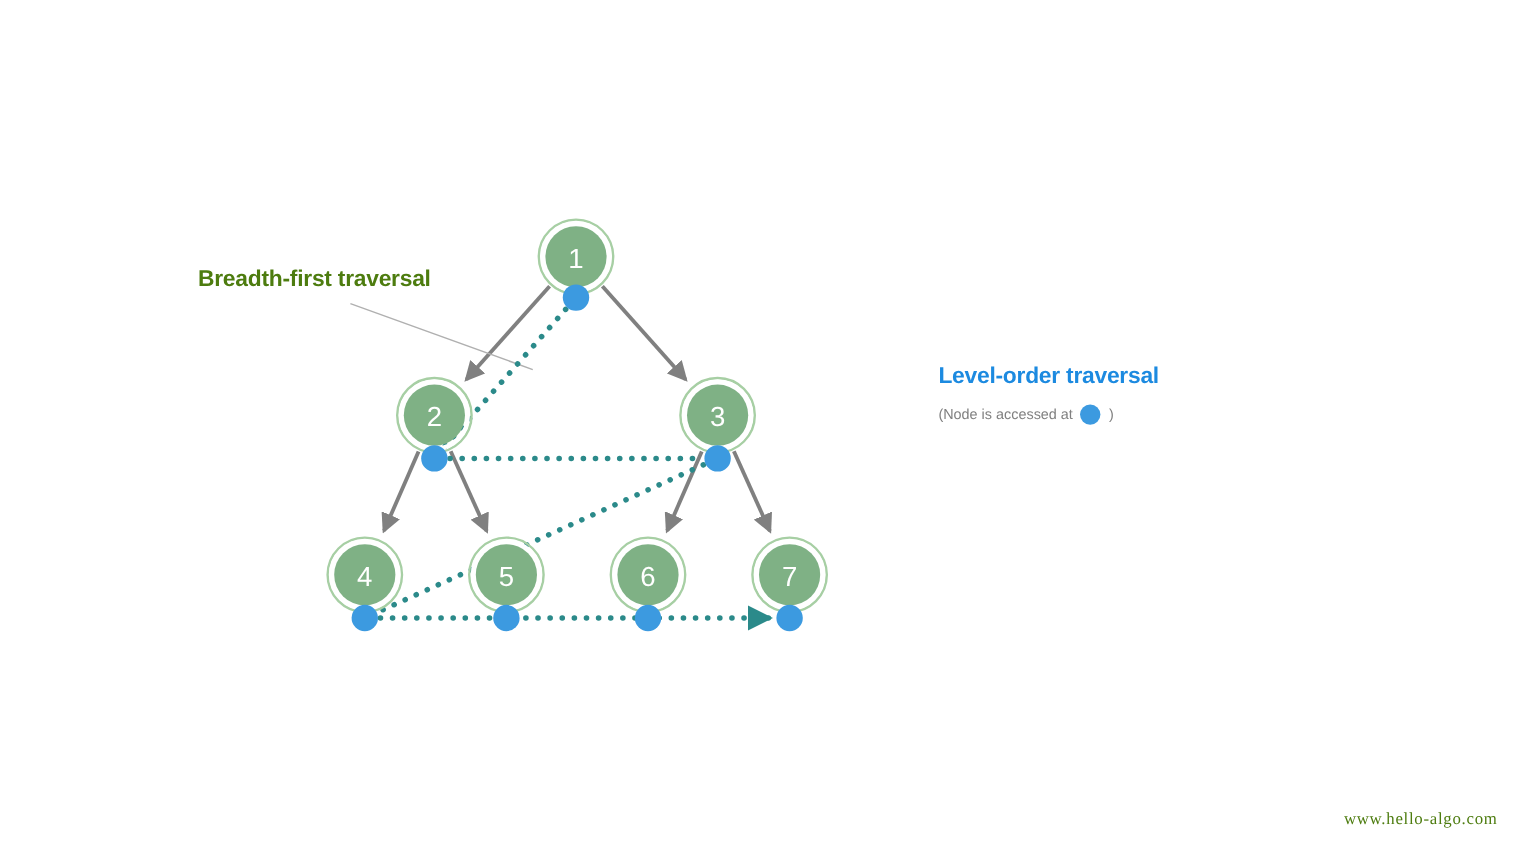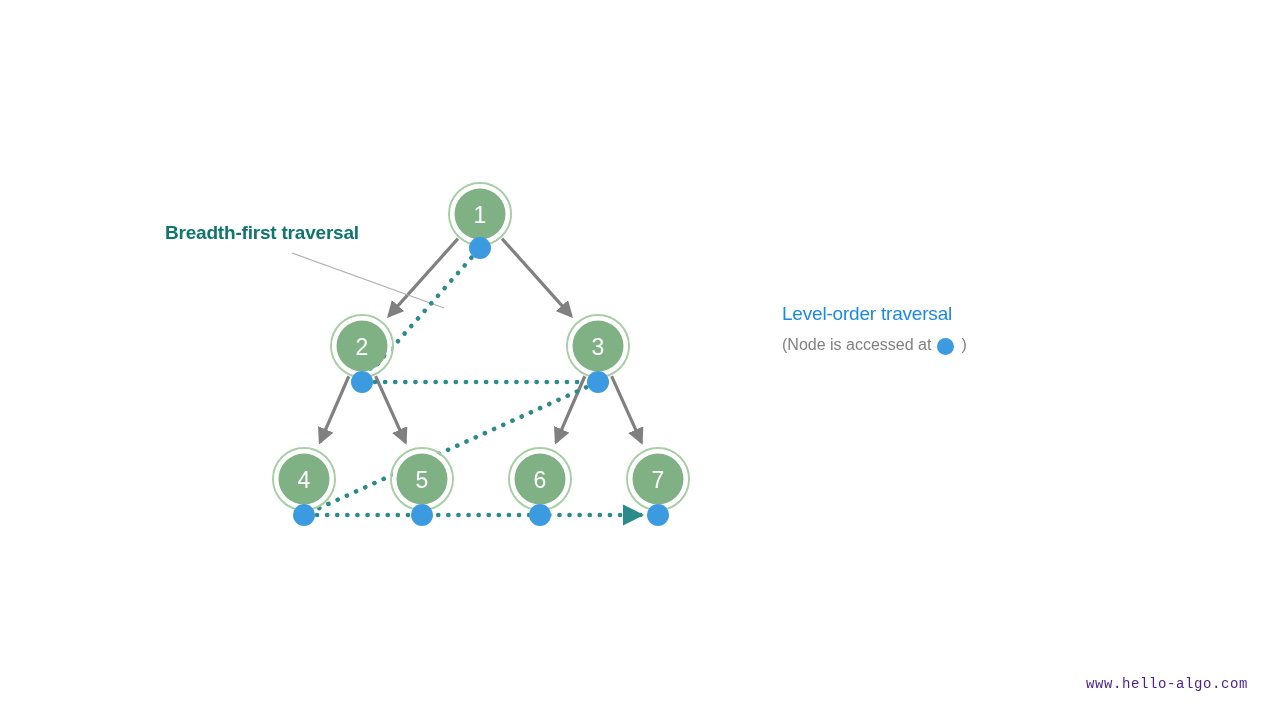--- a/index.html
+++ b/index.html
@@ -32,42 +32,42 @@
     font-size: 23px;
     fill: #ffffff;
     text-anchor: middle;
     dominant-baseline: central;
   }
   .bfs-label {
     position: absolute;
     font-family: "Liberation Sans", sans-serif;
     font-size: 19px;
     font-weight: bold;
-    color: #0f766e;
+    color: #4d7c0f;
     white-space: nowrap;
     letter-spacing: -0.2px;
   }
   .panel {
     position: absolute;
     left: 782px;
     top: 303px;
     width: 420px;
   }
   .panel-title {
     font-family: "Liberation Sans", sans-serif;
     font-size: 19px;
-    font-weight: normal;
+    font-weight: bold;
     color: #1c8ae0;
     letter-spacing: -0.2px;
     margin: 0 0 11px 0;
     white-space: nowrap;
   }
   .panel-sub {
     font-family: "Liberation Sans", sans-serif;
-    font-size: 16px;
+    font-size: 12px;
     color: #808080;
     margin: 0 0 12px 0;
     white-space: nowrap;
     display: flex;
     align-items: center;
   }
   .inline-dot {
     display: inline-block;
     width: 17px;
     height: 17px;
@@ -85,23 +85,23 @@
     margin: 0;
   }
   .panel-seq .sep {
     letter-spacing: 0;
     padding-right: 9px;
   }
   .watermark {
     position: absolute;
     right: 32px;
     bottom: 28px;
-    font-family: Liberation Mono, monospace;
+    font-family: Liberation Serif, serif;
     font-size: 14px;
-    color: #4c1d95;
+    color: #4d7c0f;
     letter-spacing: 0.6px;
     white-space: nowrap;
   }
 </style>
 </head>
 <body>
 
 <div id="stage">
 
   <svg class="diagram" viewBox="0 0 1280 720">

